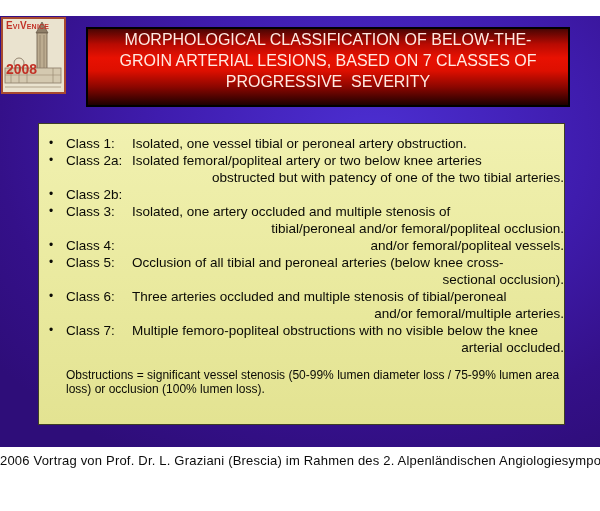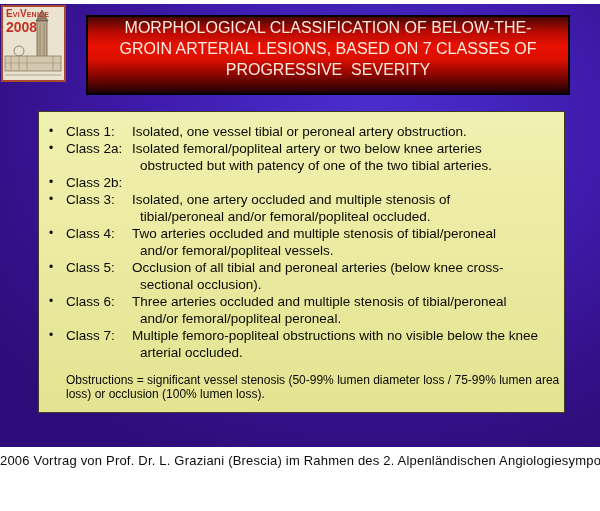--- a/index.html
+++ b/index.html
@@ -1,38 +1,38 @@
 <!DOCTYPE html>
 <html><head>
 <meta charset="utf-8">
 <style>
   html,body{margin:0;padding:0;}
   body{width:600px;height:511px;overflow:hidden;font-family:"Liberation Sans",sans-serif;background:#fff;}
-  .slide{position:absolute;left:0;top:4px;width:600px;height:447px;
+  .slide{position:absolute;left:0;top:16px;width:600px;height:447px;
     background:radial-gradient(ellipse 480px 360px at 62% 28%, #4c2fd2 0%, #3f1cae 45%, #341089 78%, #2e0d79 100%);}
   
   .logo{position:absolute;left:1px;top:1px;width:58px;height:72px;background:#eae3cf;
     border:2px solid #a8492f;padding:1px 0 0 3px;box-sizing:content-box;overflow:hidden;}
   .logo-name{color:#c23126;font-weight:bold;font-size:10px;letter-spacing:.2px;font-variant:small-caps;position:relative;z-index:2;}
-  .logo-year{color:#c23126;font-weight:bold;font-size:14px;position:relative;z-index:2;}
+  .logo-year{color:#c23126;font-weight:bold;font-size:14px;position:relative;z-index:2;margin-top:30px;}
   .logo-sketch{position:absolute;left:0;top:0;width:62px;height:75px;z-index:1;}
   
   .banner{position:absolute;left:86px;top:11px;width:484px;height:80px;border:2px solid #000;box-sizing:border-box;
     background:linear-gradient(to bottom,#4a0503 0%,#b80a02 20%,#e81102 38%,#dd0f00 55%,#8c0600 76%,#1d0000 100%);
     display:flex;flex-direction:column;align-items:center;}
   .banner-line{color:#ffeae2;font-size:16px;line-height:21px;white-space:pre;text-align:center;}
   
   .panel{position:absolute;left:38px;top:107px;width:527px;height:302px;box-sizing:border-box;
     border:1px solid #3e3e26;background:linear-gradient(to bottom,#f1f1b0 0%,#eaeaa0 50%,#e3e392 100%);
     padding-top:11px;}
   .item{display:flex;align-items:flex-start;padding-left:10px;font-size:13.5px;line-height:17px;color:#0a0a05;}
   .bullet{flex:none;width:17px;font-size:12px;color:#0a0a05;}
   .label{flex:none;width:66px;}
   .body{flex:1;}
-  .l2{margin-left:8px;}
+  .l2{margin-left:8px;text-align:right;}
   .l2:empty{display:none;}
   .footnote{margin:13px 0 4px 27px;width:496px;font-size:12px;line-height:13.5px;color:#0a0a05;}
   
   .weblink{position:absolute;left:15px;top:423px;font-size:13px;color:#d2b02c;cursor:pointer;}
   
   .attrib{position:absolute;left:0;top:447px;width:600px;height:64px;background:#ffffff;}
   .attrib-text{margin-top:6px;text-align:center;font-size:13px;letter-spacing:.2px;color:#0c0c0c;white-space:nowrap;}
 </style>
 </head>
 <body>
@@ -86,48 +86,47 @@
     <div class="item">
       <span class="bullet">•</span>
       <span class="label">Class 2b:</span>
     </div>
 
     <div class="item">
       <span class="bullet">•</span>
       <span class="label">Class 3:</span>
       <span class="body">
           <div>Isolated, one artery occluded and multiple stenosis of</div>
-        <div class="l2">tibial/peroneal and/or femoral/popliteal occluded.</div>
+        <div class="l2">tibial/peroneal and/or femoral/popliteal occlusion.</div>
         </span>
     </div>
 
     <div class="item">
       <span class="bullet">•</span>
       <span class="label">Class 4:</span>
       <span class="body">
-          <div>Two arteries occluded and multiple stenosis of tibial/peroneal</div>
         <div class="l2">and/or femoral/popliteal vessels.</div>
         </span>
     </div>
 
     <div class="item">
       <span class="bullet">•</span>
       <span class="label">Class 5:</span>
       <span class="body">
           <div>Occlusion of all tibial and peroneal arteries (below knee cross-</div>
         <div class="l2">sectional occlusion).</div>
         </span>
     </div>
 
     <div class="item">
       <span class="bullet">•</span>
       <span class="label">Class 6:</span>
       <span class="body">
           <div>Three arteries occluded and multiple stenosis of tibial/peroneal</div>
-        <div class="l2">and/or femoral/popliteal peroneal.</div>
+        <div class="l2">and/or femoral/multiple arteries.</div>
         </span>
     </div>
 
     <div class="item">
       <span class="bullet">•</span>
       <span class="label">Class 7:</span>
       <span class="body">
           <div>Multiple femoro-popliteal obstructions with no visible below the knee</div>
         <div class="l2">arterial occluded.</div>
         </span>

